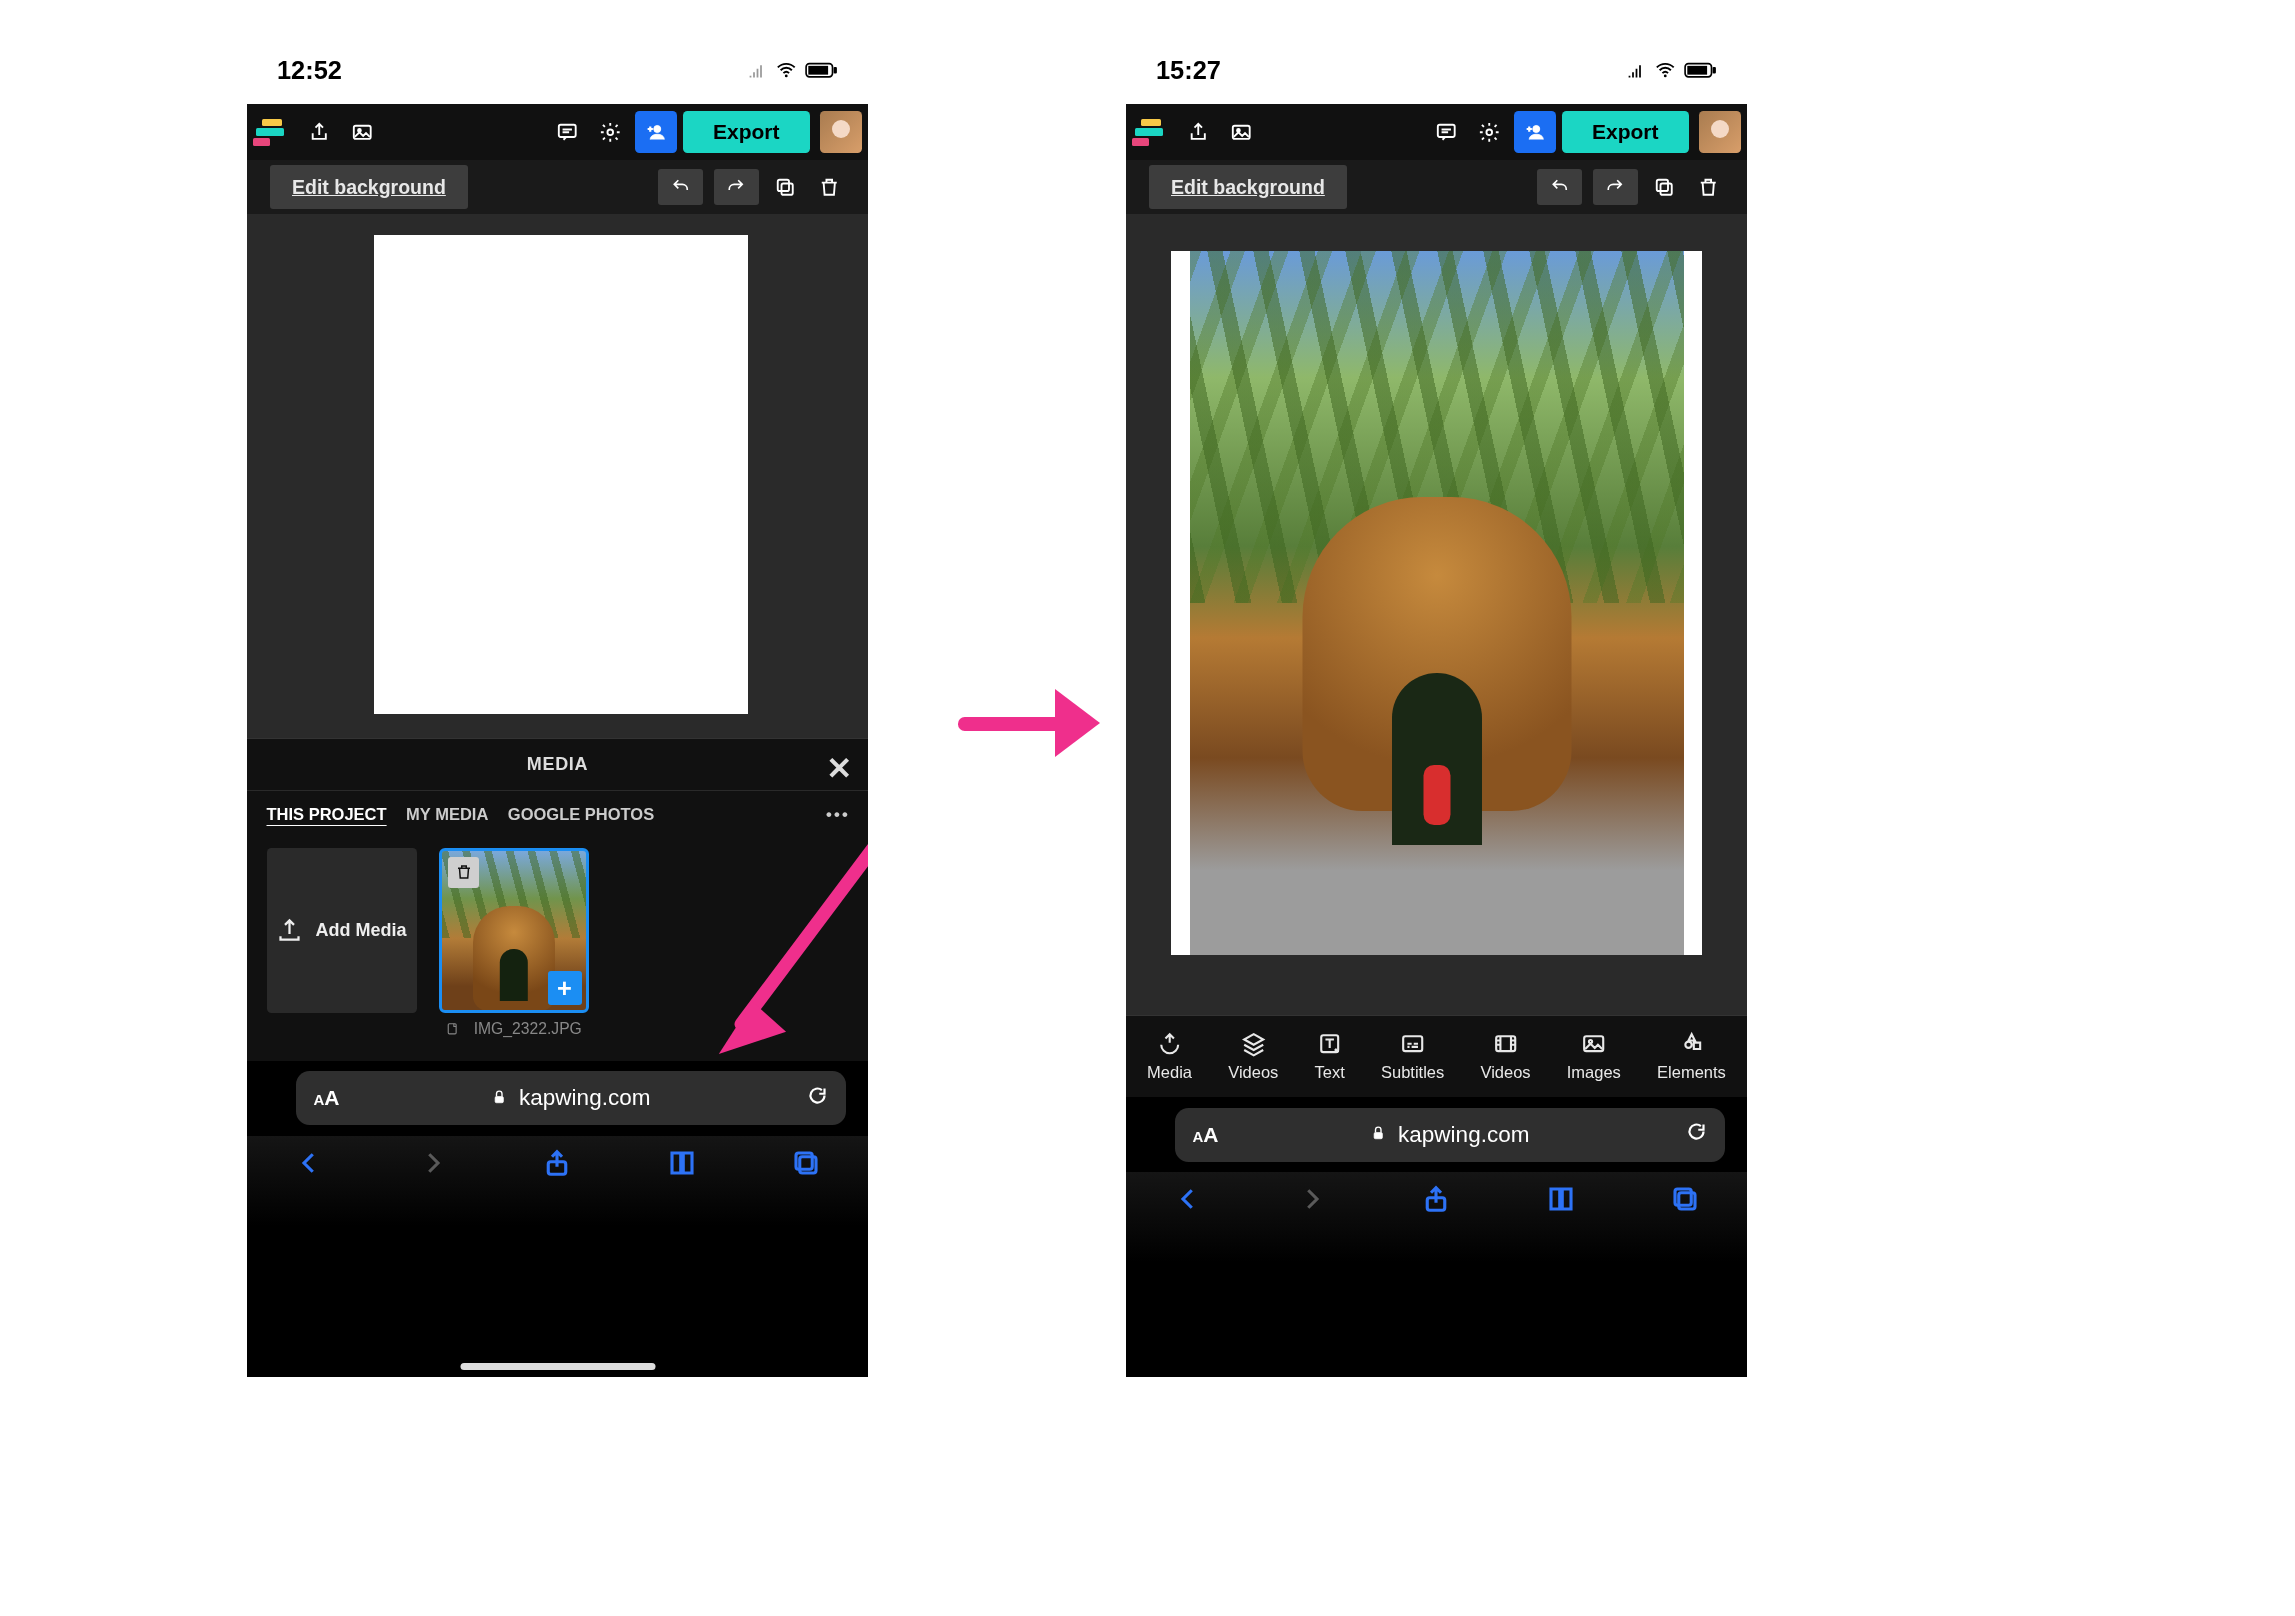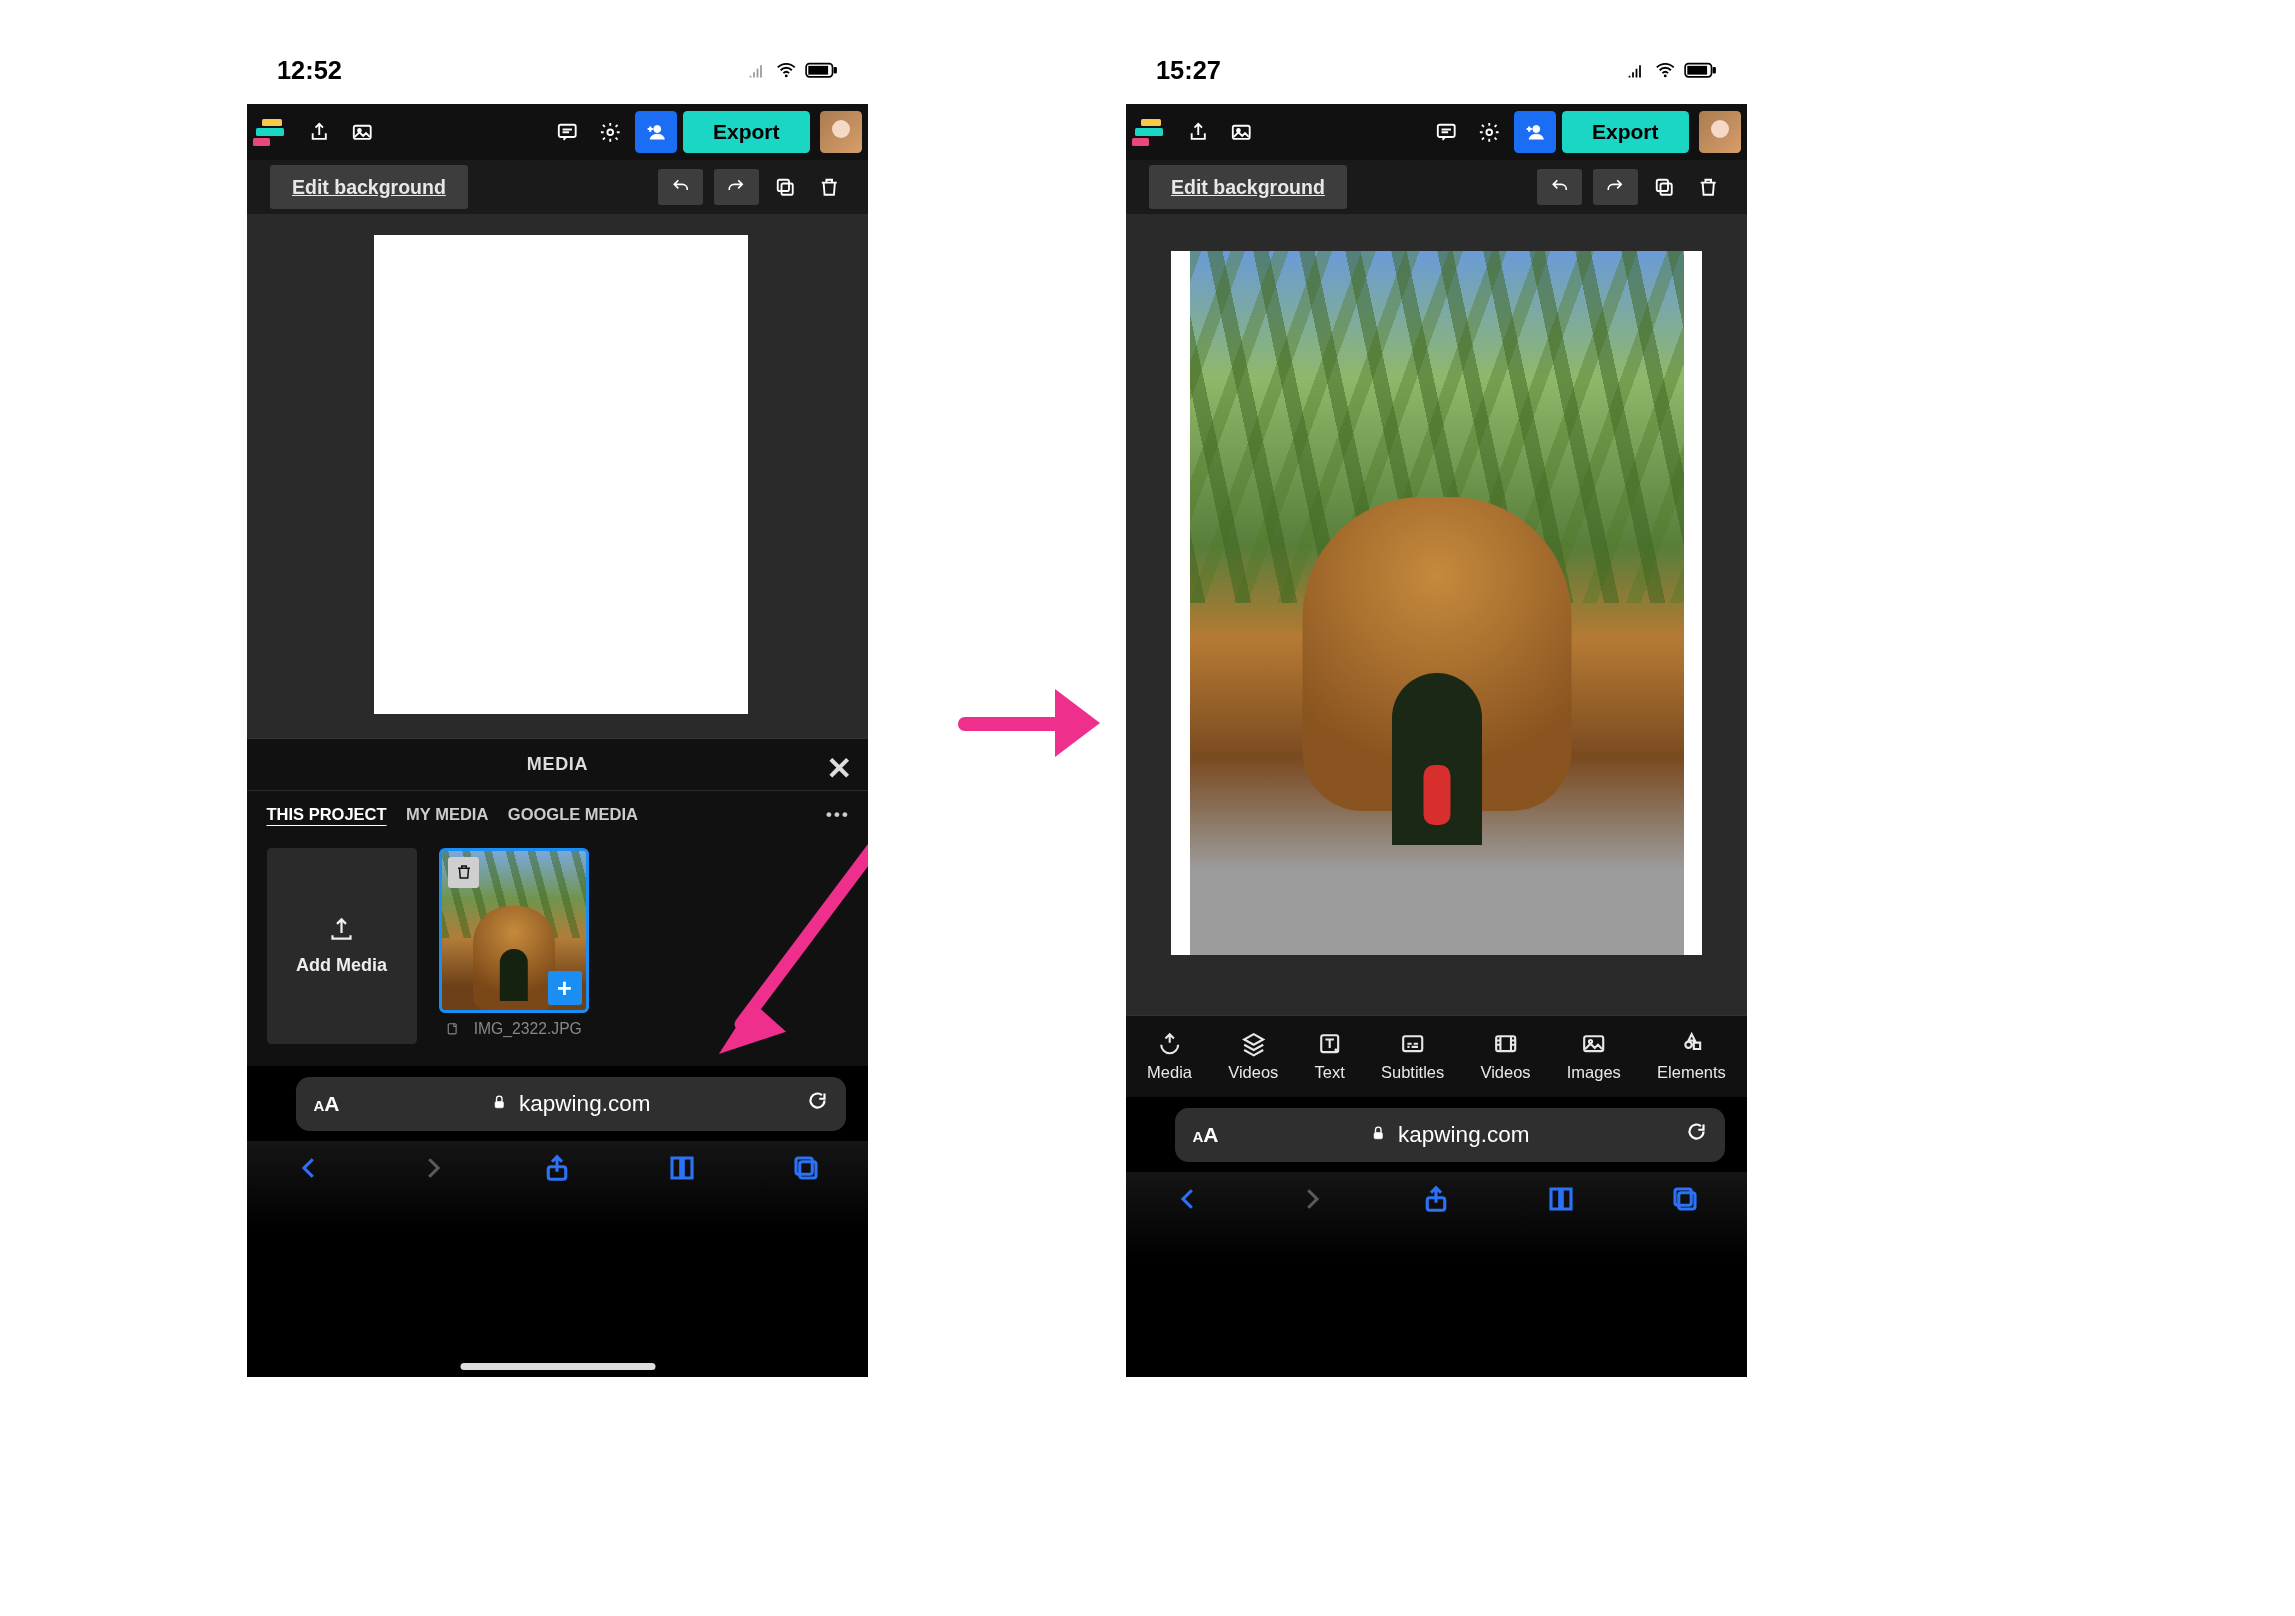--- a/index.html
+++ b/index.html
@@ -141,22 +141,22 @@
   .media-tabs {
     display:flex; gap:19.5px; padding: 13.5px 19.5px; align-items:center; color:#ccc; font-size:16.5px; font-weight:600;
     position:relative;
   }
   .media-tabs .tab.active { text-decoration: underline; text-underline-offset: 4.5px; color:#fff; }
   .dots { position:absolute; right:18px; letter-spacing:2.2px; }
   .media-body {
     display:flex; gap:22.5px; padding: 10.5px 19.5px 22.5px;
   }
   .add-media {
-    width:150px; height:196px; background:#2a2a2a; border-radius:4.5px;
-    display:flex; flex-direction:column; align-items:center; justify-content:center; gap:12px;
+    width:150px; height:165px; background:#2a2a2a; border-radius:4.5px;
+    display:flex; flex-direction:row; align-items:center; justify-content:center; gap:12px;
     color:#eee; font-size:18px; font-weight:600;
   }
   .add-media svg { width:27px; height:27px; stroke:#eee; fill:none; stroke-width:2; }
   .thumb-wrap { display:flex; flex-direction:column; align-items:center; gap:7.5px; }
   .thumb {
     width:150px; height:165px; border:3.7px solid #1b8ef3; border-radius:6px; position:relative; overflow:hidden;
     background: linear-gradient(180deg,#7aa8db 0%, #71944c 30%, #b27c38 55%, #6e4019 85%);
   }
   .thumb .statue { position:absolute; left:50%; top:35%; transform:translateX(-50%); width:82px; height:105px;
     background:radial-gradient(circle at 50% 25%, #c68a3d, #7a4717 70%); border-radius:37px 37px 15px 15px; }
@@ -323,21 +323,21 @@
   </div>
 
   <div class="media-panel">
     <div class="media-header">
       <span>MEDIA</span>
       <span class="media-close">✕</span>
     </div>
     <div class="media-tabs">
       <span class="tab active">THIS PROJECT</span>
       <span class="tab">MY MEDIA</span>
-      <span class="tab">GOOGLE MEDIA</span>
+      <span class="tab">GOOGLE PHOTOS</span>
       <span class="dots">•••</span>
     </div>
     <div class="media-body">
       <div class="add-media">
         <svg viewBox="0 0 24 24">
             <path d="M12 3v12M8 7l4-4 4 4M4 17v3h16v-3"></path>
           </svg>
         <span>Add Media</span>
       </div>
       <div class="thumb-wrap">

